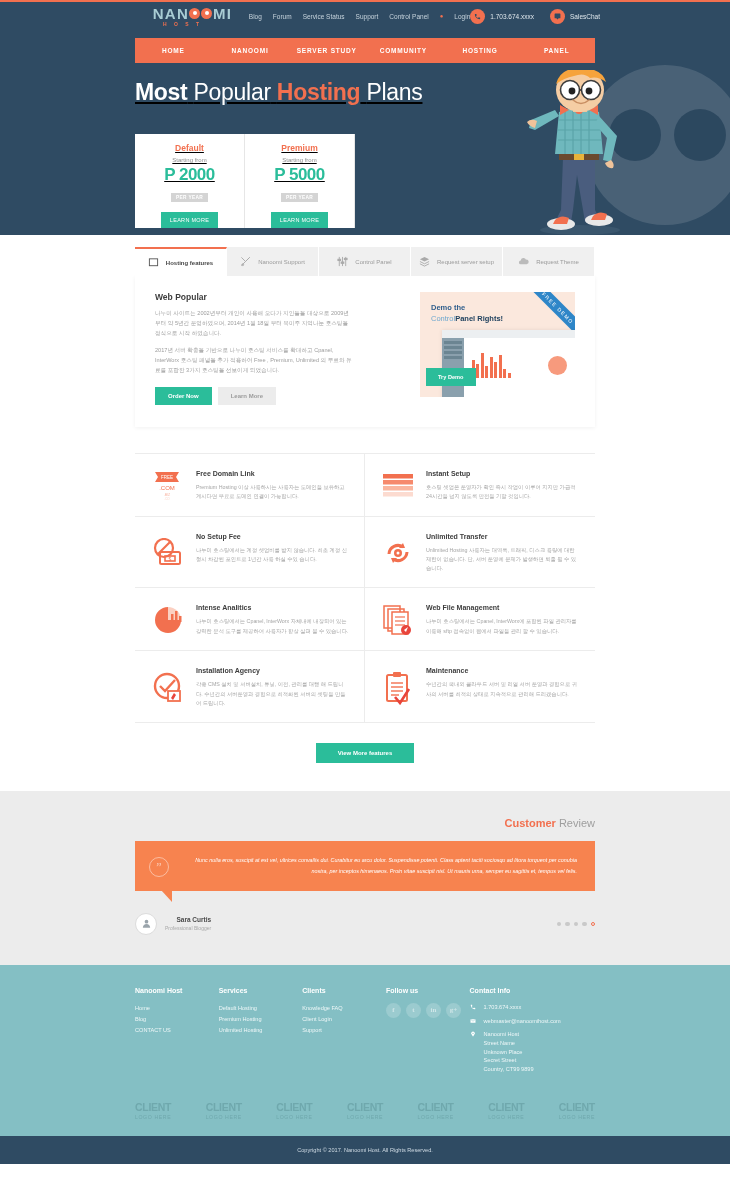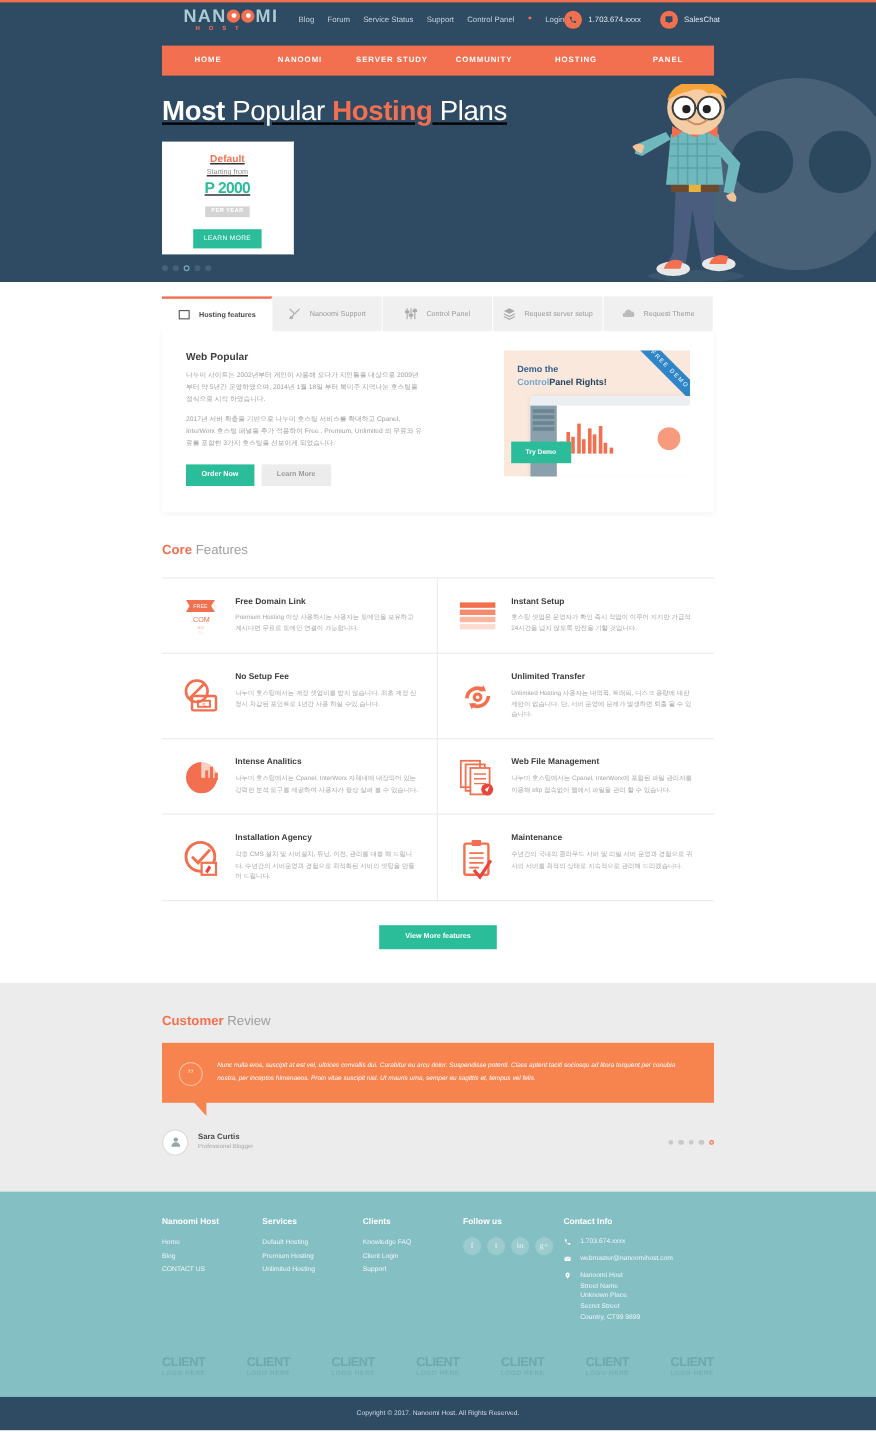--- a/index.html
+++ b/index.html
@@ -95,37 +95,37 @@
 
   
   .hero-inner { width: 460px; margin: 0 auto; position: relative; z-index: 3; text-decoration: underline; }
   .hero-title {
     margin-top: 16px; font-size: 23px; color: #fff; font-weight: 300;
     letter-spacing: -0.3px;
   }
   .hero-title b { font-weight: bold; }
   .hero-title .orange { color: #f2704f; font-weight: bold; }
 
-  .plans { display: flex; margin-top: 12px; position: relative; align-items: flex-start; }
+  .plans { display: flex; margin-top: 28px; position: relative; align-items: flex-start; }
   .plan {
     width: 110px; background: #fff; padding: 9px 0 12px;
     text-align: center; border-right: 1px solid #e6e6e6;
     height: 94px;
   }
   .plan:first-child { border-left: none; }
   .plan.featured {
     background: #f6f6f6; border-top: 3px solid #f2704f;
     width: 104px; height: 104px; margin-top: -6px; border-right: none;
     box-shadow: 0 1px 6px rgba(0,0,0,0.17);
     position: relative; z-index: 5; padding-top: 11px;
   }
   .plan-name { font-size: 8.5px; font-weight: bold; color: #f2704f; }
   .plan-from { font-size: 6px; color: #8c8c8c; margin-top: 4px; }
   .plan-price {
-    font-size: 13px; font-weight: bold; color: #2bbd9a;
+    font-size: 17px; font-weight: bold; color: #2bbd9a;
     margin-top: 2px; letter-spacing: -0.5px;
   }
   .plan-per {
     display: inline-block; background: #d4d4d4; color: #fff;
     font-size: 4.8px; font-weight: bold; padding: 2px 5px; margin-top: 4px;
     letter-spacing: 0.3px;
   }
   .plan.featured .plan-per { background: #f2704f; }
   .plan-btn {
     display: inline-block; background: #2bbd9a; color: #fff;
@@ -179,21 +179,21 @@
   .btn-gray {
     background: #ececec; color: #9b9b9b; font-size: 6px; font-weight: bold;
     padding: 6px 13px; border: none; cursor: pointer;
   }
   .demo-box {
     width: 155px; height: 105px; background: #fbe8dd;
     position: relative; overflow: hidden; flex-shrink: 0; margin-left: 48px;
   }
   .demo-title { position: absolute; left: 11px; top: 11px; font-size: 7.5px; line-height: 1.45; }
   .demo-title .t1 { color: #2f5e8c; font-weight: bold; }
-  .demo-title .t2a { color: #6fa8cf; font-weight: bold; }
+  .demo-title .t2a { color: #6fa8cf; font-weight: normal; }
   .demo-title .t2b { color: #21425f; font-weight: bold; }
   .ribbon {
     position: absolute; right: -22px; top: 10px; width: 78px;
     background: #2e86c8; color: #fff; font-size: 5px; text-align: center;
     transform: rotate(45deg); padding: 3px 0; letter-spacing: 1.4px;
   }
   .browser {
     position: absolute; left: 22px; top: 38px; right: 0; bottom: -4px;
     background: #fff; box-shadow: 0 0 4px rgba(0,0,0,0.09);
   }
@@ -227,21 +227,21 @@
   .feat-ico { width: 34px; flex-shrink: 0; display: flex; align-items: center; justify-content: center; }
   .feat-txt h4 { font-size: 7px; color: #3d3d3d; margin-bottom: 6px; }
   .feat-txt p { font-size: 5.3px; color: #a5a5a5; line-height: 1.75; }
   .viewmore {
     display: block; margin: 20px auto 0; background: #2bbd9a; color: #fff;
     font-size: 6px; font-weight: bold; border: none; padding: 7px 22px; cursor: pointer;
   }
 
   
   .review-sec { background: #ececec; padding: 26px 0 30px; }
-  .review { width: 460px; margin: 0 auto; }
+  .review { width: 460px; margin: 0 auto; text-align: right; }
   .review-title { font-size: 11px; color: #9e9e9e; font-weight: 300; margin-bottom: 12px; }
   .review-title b { color: #f2704f; font-weight: bold; }
   .bubble {
     background: #f7834f; padding: 14px 18px 14px 46px; position: relative;
     color: #fff; font-size: 5.4px; font-style: italic; line-height: 2;
   }
   .bubble::after {
     content: ""; position: absolute; left: 26px; bottom: -11px;
     border-left: 11px solid transparent; border-right: 0 solid transparent;
     border-top: 12px solid #f7834f;
@@ -414,20 +414,27 @@
       <span>Popular</span>
       <span class="orange">Hosting</span>
       <span>Plans</span>
     </div>
 
     <div class="plans">
       <div class="plan">
         <div class="plan-name">Default</div>
         <div class="plan-from">Starting from</div>
         <div class="plan-price">P 2000</div>
+        <div class="plan-per">PER YEAR</div>
+        <div><button class="plan-btn">LEARN MORE</button></div>
+      </div>
+      <div class="plan">
+        <div class="plan-name">Premium</div>
+        <div class="plan-from">Starting from</div>
+        <div class="plan-price">P 5000</div>
         <div class="plan-per">PER YEAR</div>
         <div><button class="plan-btn">LEARN MORE</button></div>
       </div>
     </div>
 
     <div class="dots">
       <i></i>
       <i></i>
       <i class="active"></i>
       <i></i>
@@ -530,24 +537,20 @@
             </div>
           </div>
         </div>
       </div>
       <button class="trydemo">Try Demo</button>
     </div>
   </div>
 </div>
 
 <div class="core">
-  <div class="core-title">
-    <b>Core</b>
-    <span>Features</span>
-  </div>
 
   <div class="feat-grid">
 
     <div class="feat">
       <div class="feat-ico">
         <svg width="30" height="32" viewBox="0 0 30 32">
           <path d="M2 2h24v10H2z" fill="#f2704f"></path>
           <path d="M2 2l3 5-3 5z" fill="#fff"></path>
             <path d="M26 2l-3 5 3 5z" fill="#fff"></path>
           <text x="14" y="9" font-size="4.5" fill="#fff" text-anchor="middle" font-family="Liberation Sans">FREE</text>

